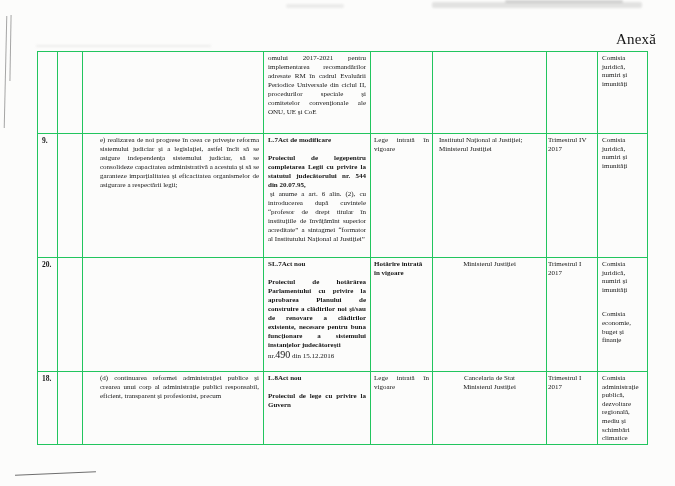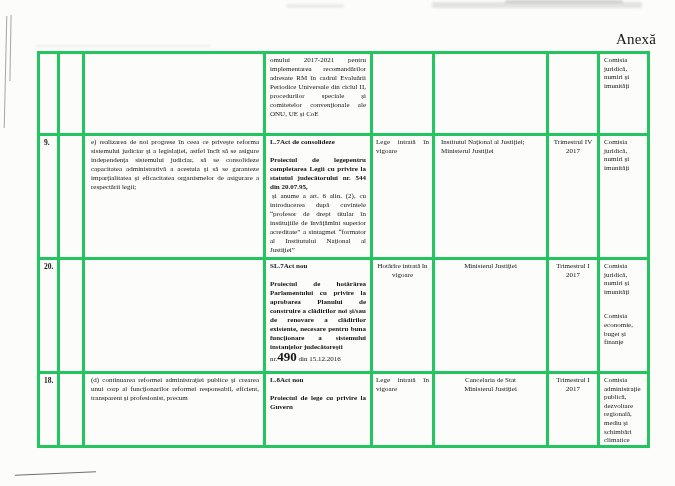--- a/index.html
+++ b/index.html
@@ -41,44 +41,44 @@
   .annex {
     position: absolute;
     left: 616px; top: 31px;
     font-size: 15px;
     letter-spacing: 0.2px;
   }
 
   .tbl-wrap { position: absolute; left: 37px; top: 51px; }
   table { border-collapse: collapse; table-layout: fixed; width: 610px; }
   td {
-    border: 3px solid #22c55e;
+    border: 1px solid #22c55e;
     vertical-align: top;
     font-size: 7px;
     line-height: 9px;
     padding: 2px 3px;
     overflow: hidden;
   }
   tr.row-cont td { height: 82px; }
   tr.row-9  td { height: 124px; }
   tr.row-10 td { height: 114px; }
   tr.row-11 td { height: 73px; }
 
   td.c-num { font-weight: bold; font-size: 7.5px; padding: 2px 0 0 4px; }
-  td.c-obj { text-align: justify; padding: 2px 4px 0 6px; }
+  td.c-obj { text-align: justify; padding: 2px 4px 0 17px; }
   td.c-act { text-align: justify; padding: 2px 4px 0 4px; }
   .act-header { font-weight: bold; margin-bottom: 9px; }
   .act-title  { font-weight: bold; }
   .act-detail { text-indent: 2px; }
-  .act-ref-number { font-weight: bold; font-size: 13px; }
+  .act-ref-number { font-weight: normal; font-size: 10px; }
   td.c-status { text-align: justify; padding: 2px 3px 0 3px; }
-  td.c-status.center { text-align: center; }
+  td.c-status.center { text-align: left; font-weight: bold; }
   td.c-inst { padding: 2px 2px 12px 6px; }
   td.c-inst.center { text-align: center; padding: 2px 2px 9px 2px; }
-  td.c-term { text-align: center; padding: 2px 1px 0 1px; }
+  td.c-term { padding: 2px 1px 0 1px; }
   td.c-comm {
     padding: 2px 2px 0 4px;
     line-height: 8.6px;
     overflow-wrap: break-word;
   }
   .commission-secondary { margin-top: 16px; }
 </style>
 </head>
 <body>
 
@@ -118,21 +118,21 @@
       <td class="c-comm">
         <div class="commission-primary">Comisia juridică, numiri şi imunităţi</div>
       </td>
     </tr>
 
     <tr class="row-9">
       <td class="c-num">9.</td>
       <td></td>
       <td class="c-obj">e) realizarea de noi progrese în ceea ce priveşte reforma sistemului judiciar şi a legislaţiei, astfel încît să se asigure independenţa sistemului judiciar, să se consolideze capacitatea administrativă a acestuia şi să se garanteze imparţialitatea şi eficacitatea organismelor de asigurare a respectării legii;</td>
       <td class="c-act">
-        <div class="act-header">L.7Act de consolideze</div>
+        <div class="act-header">L.7Act de modificare</div>
         <div class="act-title">Proiectul de legepentru completarea Legii cu privire la statutul judecătorului nr. 544 din 20.07.95,</div>
         <div class="act-detail">şi anume a art. 6 alin. (2), cu introducerea după cuvintele “profesor de drept titular în instituţiile de învăţămînt superior acreditate” a sintagmei “formator al Institutului Naţional al Justiţiei”</div>
       </td>
       <td class="c-status">Lege intrată în vigoare</td>
       <td class="c-inst">Institutul Naţional al Justiţiei; Ministerul Justiţiei</td>
       <td class="c-term">
         <div>Trimestrul IV</div>
         <div>2017</div>
       </td>
       <td class="c-comm">
@@ -157,21 +157,21 @@
       </td>
       <td class="c-comm">
         <div class="commission-primary">Comisia juridică, numiri şi imunităţi</div>
         <div class="commission-secondary">Comisia economie, buget şi finanţe</div>
       </td>
     </tr>
 
     <tr class="row-11">
       <td class="c-num">18.</td>
       <td></td>
-      <td class="c-obj">(d) continuarea reformei administraţiei publice şi crearea unui corp al funcţionarilor reformei responsabil, eficient, transparent şi profesionist, precum</td>
+      <td class="c-obj">(d) continuarea reformei administraţiei publice şi crearea unui corp al administraţie publici responsabil, eficient, transparent şi profesionist, precum</td>
       <td class="c-act">
         <div class="act-header">L.8Act nou</div>
         <div class="act-title">Proiectul de lege cu privire la Guvern</div>
       </td>
       <td class="c-status">Lege intrată în vigoare</td>
       <td class="c-inst center">
         <div>Cancelaria de Stat</div>
         <div>Ministerul Justiţiei</div>
       </td>
       <td class="c-term">

